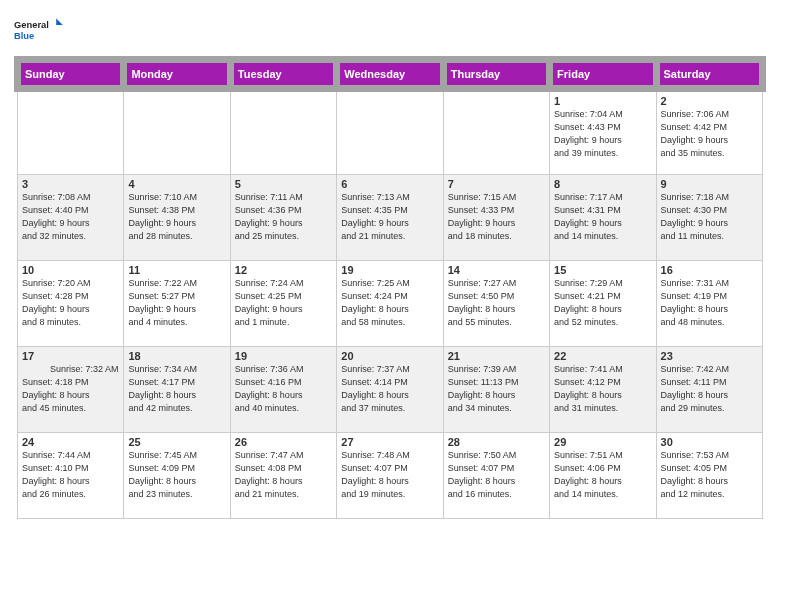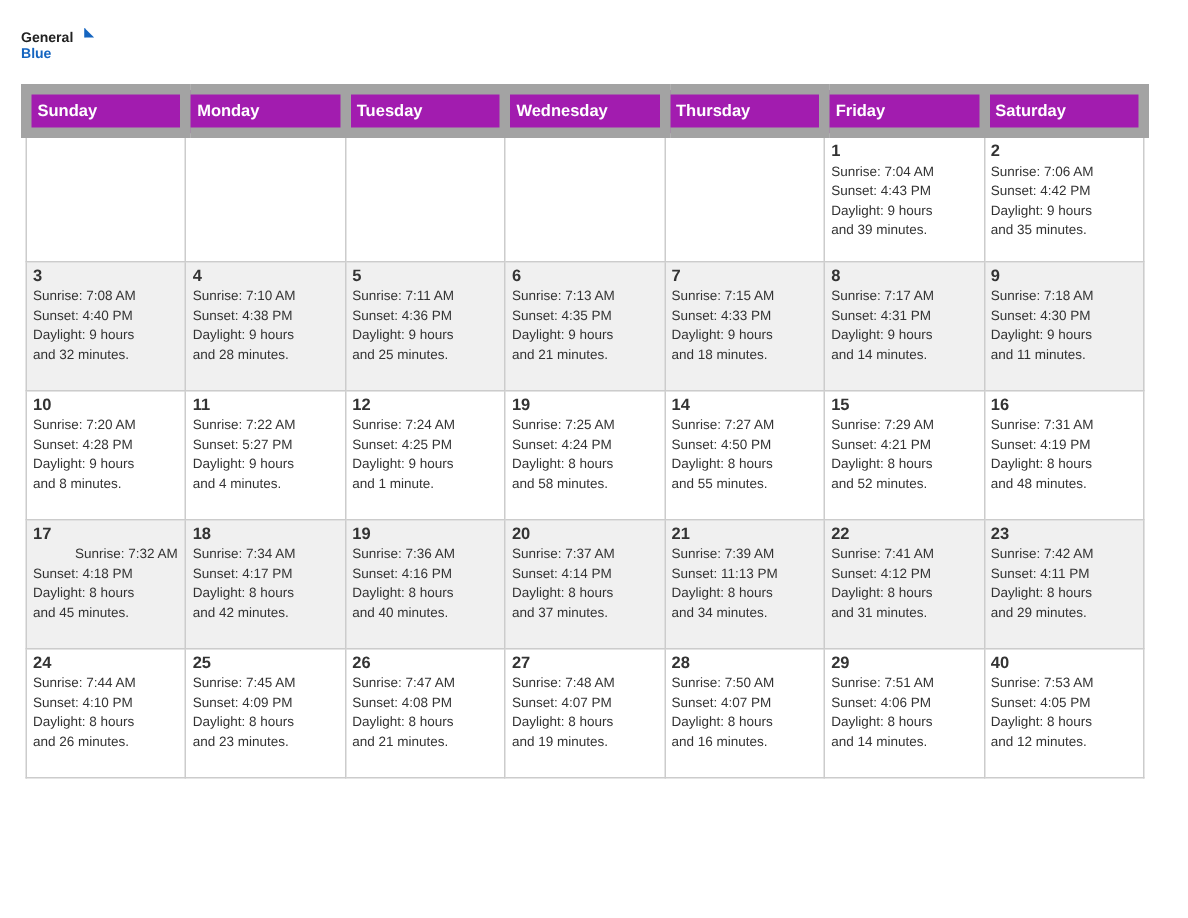--- a/index.html
+++ b/index.html
@@ -238,20 +238,20 @@
 Daylight: 8 hours
 and 19 minutes.</span></td>
           <td><span class="day-num">28</span><span class="day-info" style="white-space: pre-line;">Sunrise: 7:50 AM
 Sunset: 4:07 PM
 Daylight: 8 hours
 and 16 minutes.</span></td>
           <td><span class="day-num">29</span><span class="day-info" style="white-space: pre-line;">Sunrise: 7:51 AM
 Sunset: 4:06 PM
 Daylight: 8 hours
 and 14 minutes.</span></td>
-          <td><span class="day-num">40</span><span class="day-info" style="white-space: pre-line;">Sunrise: 7:53 AM
+          <td><span class="day-num">30</span><span class="day-info" style="white-space: pre-line;">Sunrise: 7:53 AM
 Sunset: 4:05 PM
 Daylight: 8 hours
 and 12 minutes.</span></td>
         </tr>
       </tbody>
   </table>
 </div>
 
 </body></html>

